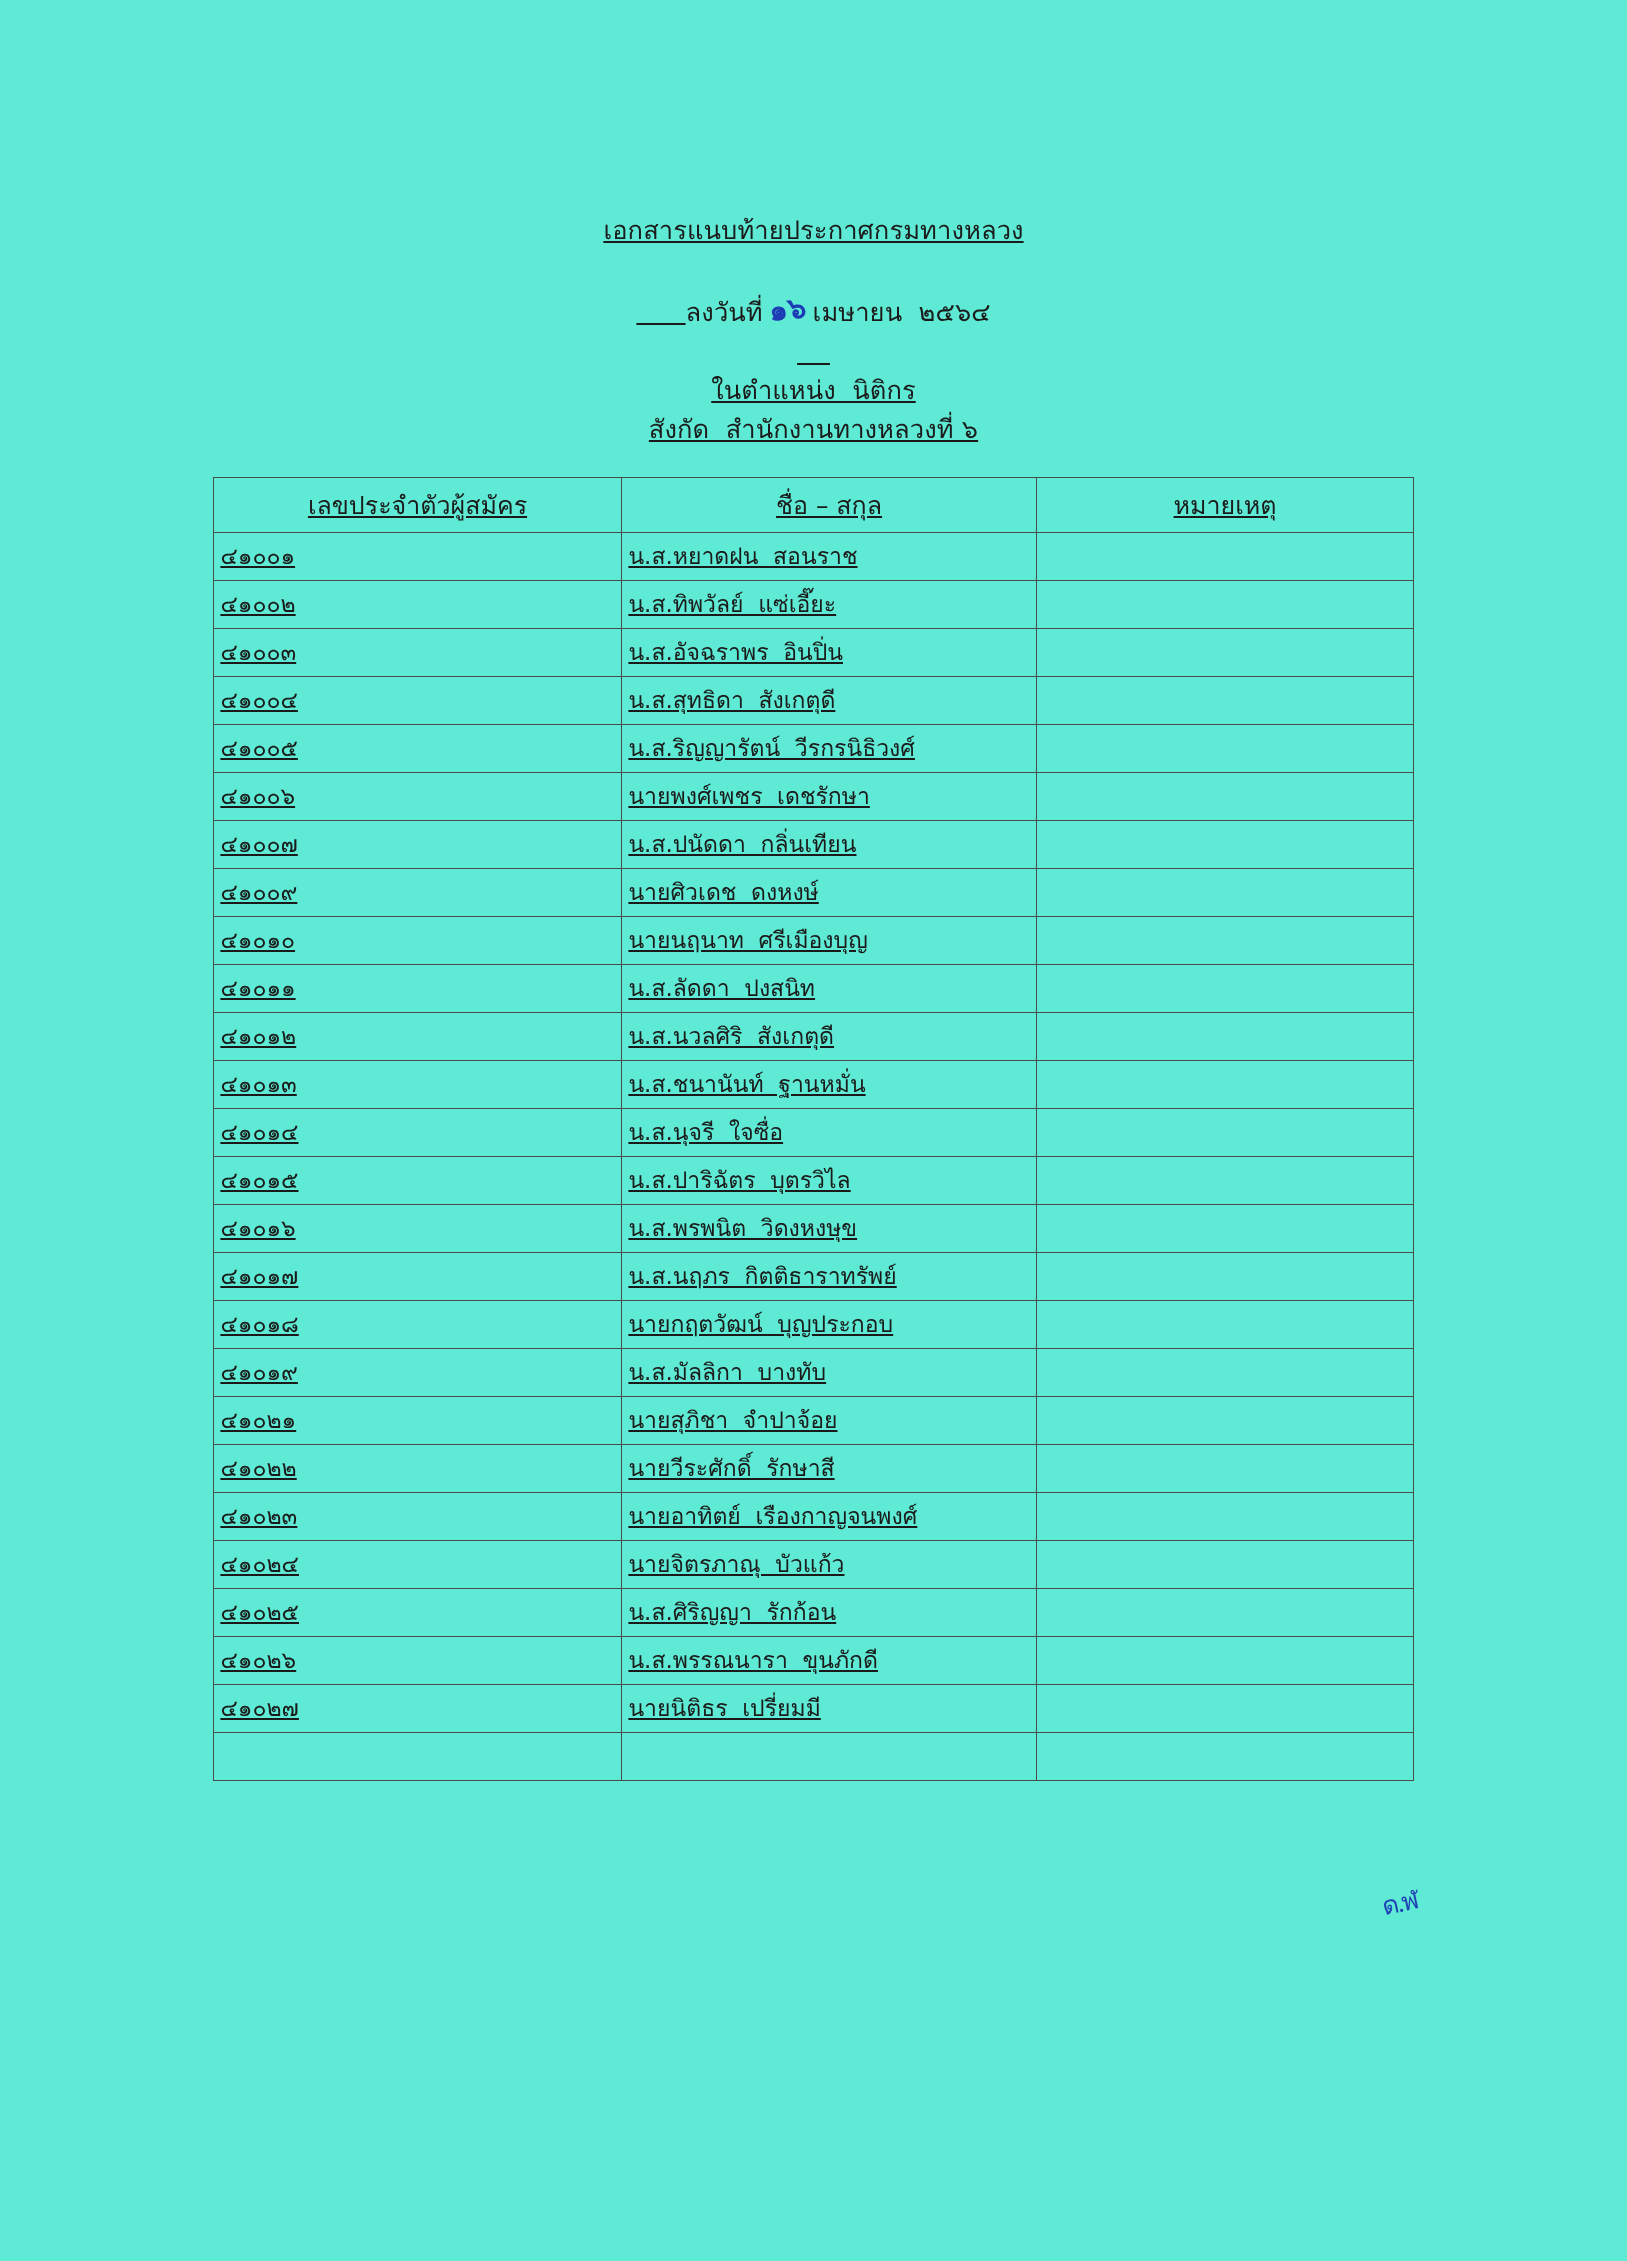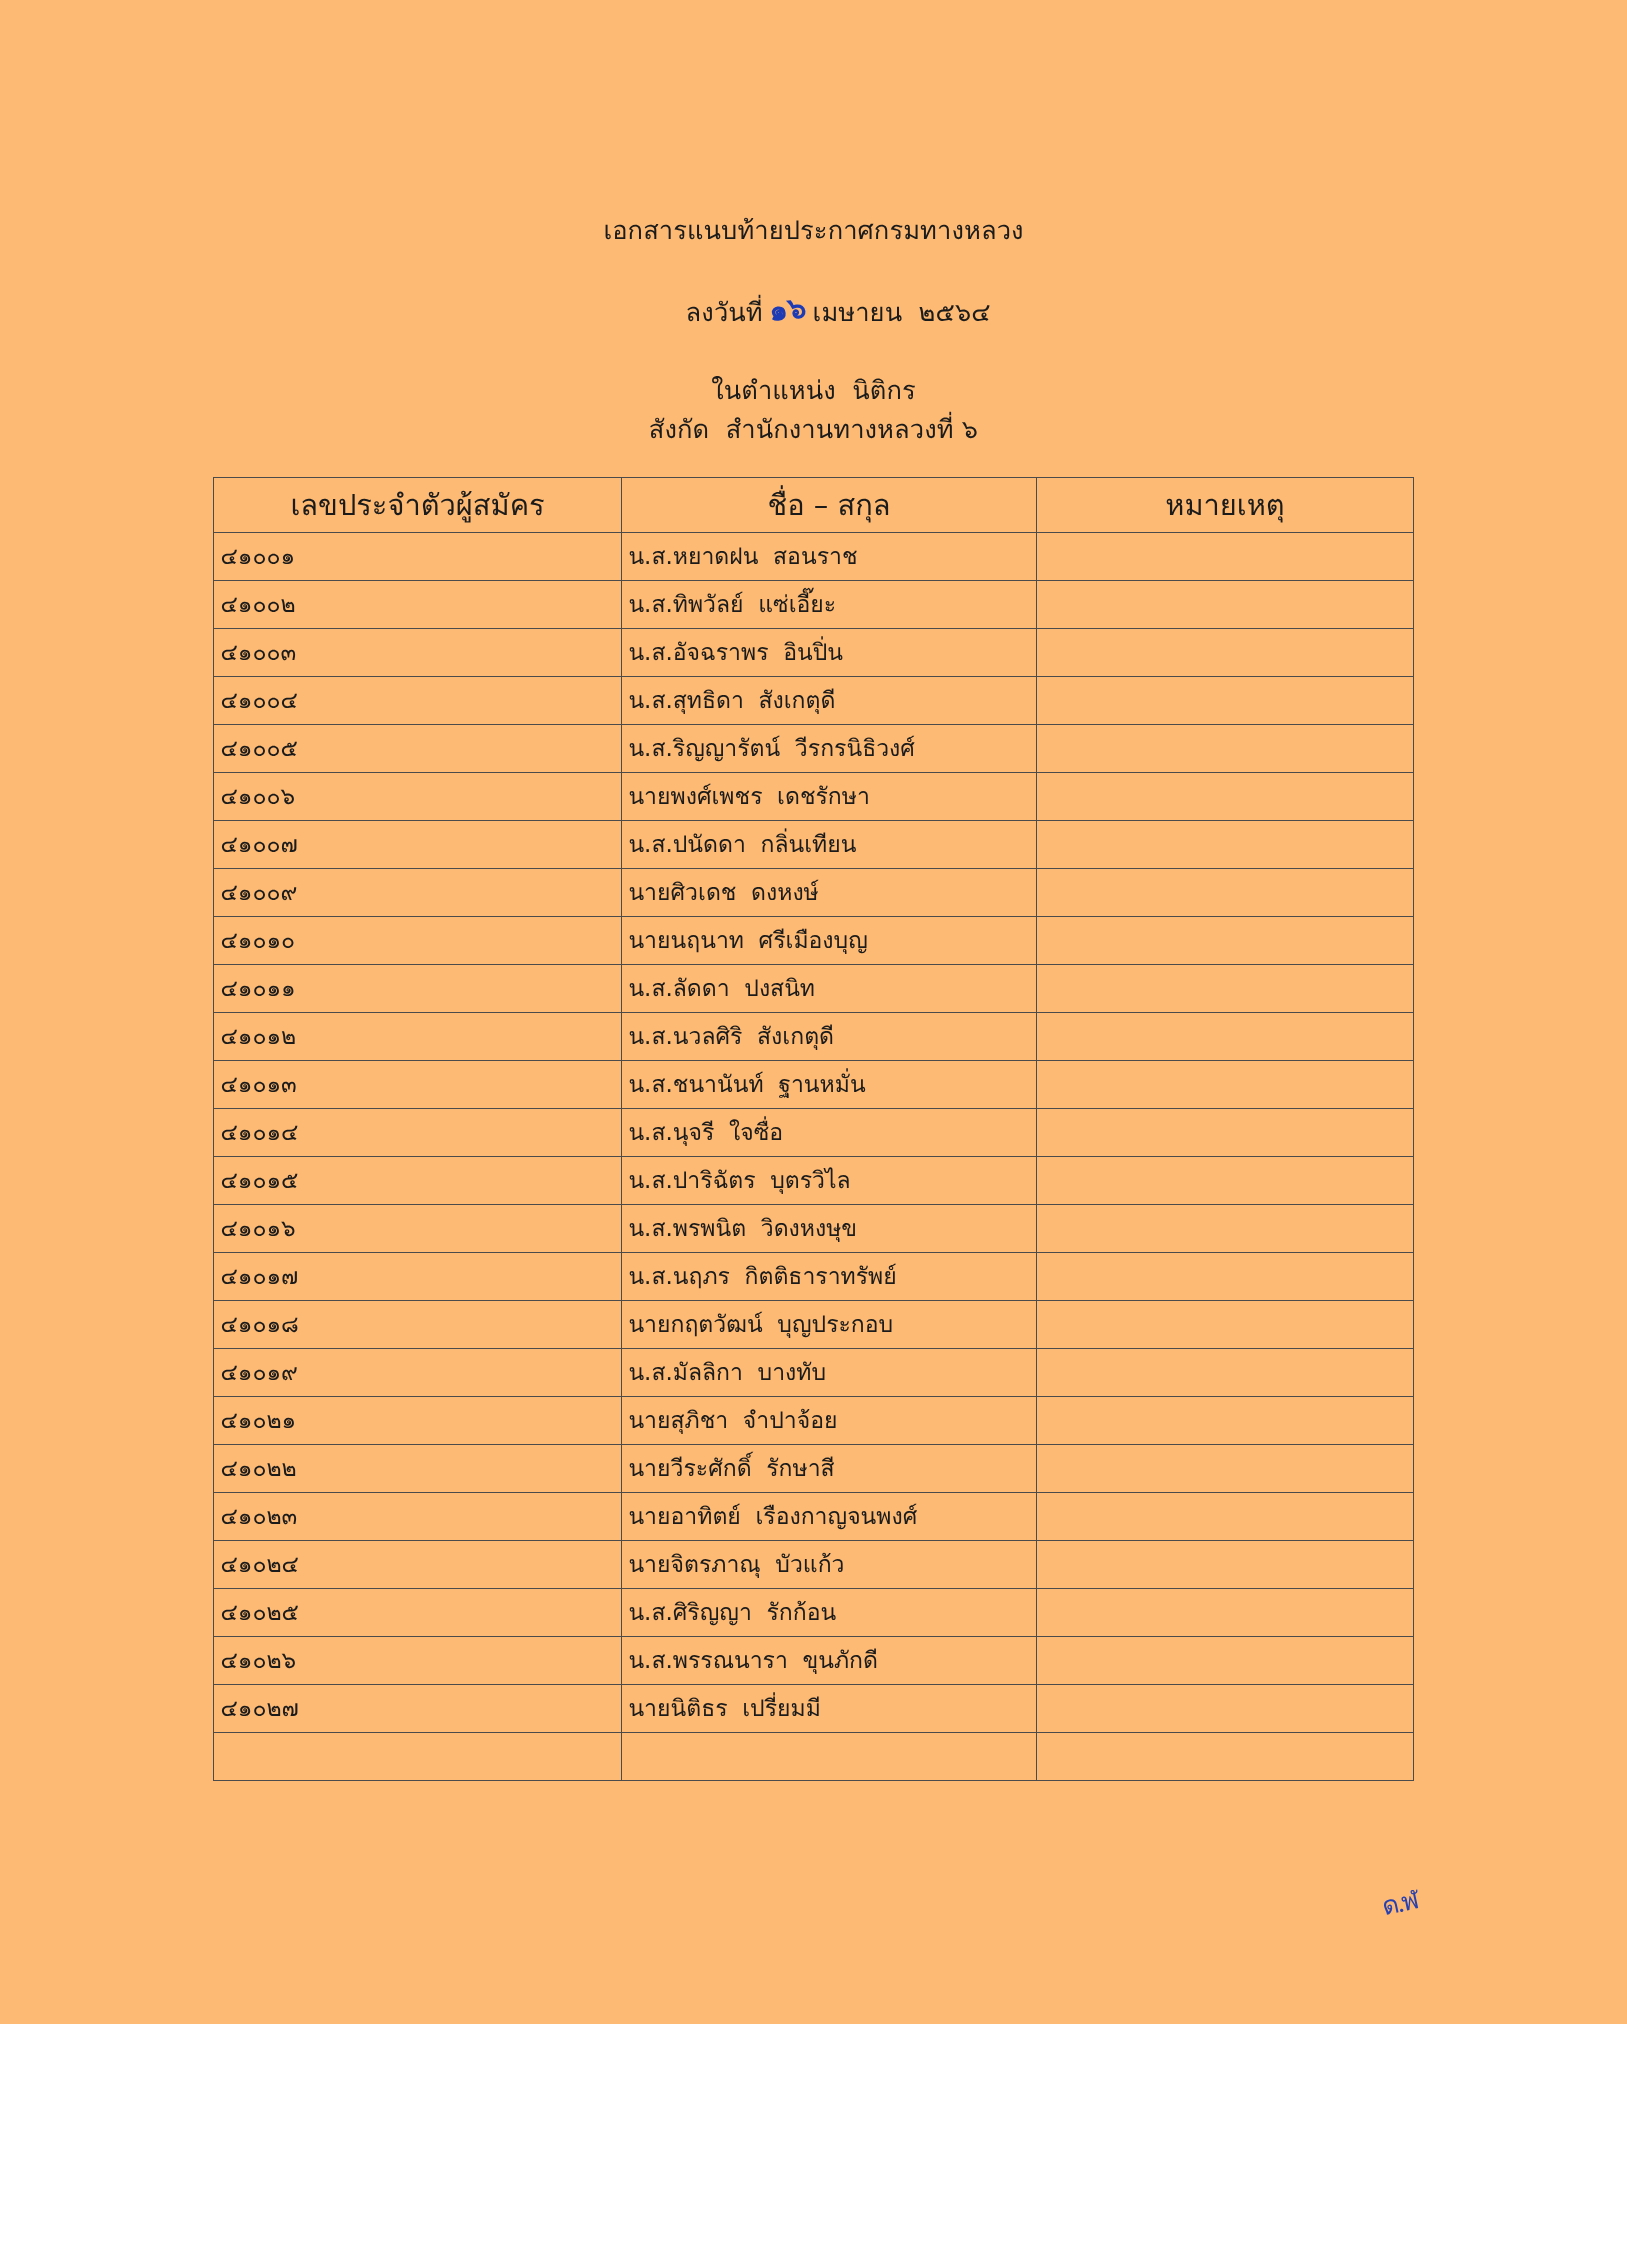--- a/index.html
+++ b/index.html
@@ -12,22 +12,23 @@
     height: 2261px;
     font-family: "DejaVu Sans", "Liberation Sans", sans-serif;
     color: #1a1a1a;
     position: relative;
     overflow: hidden;
   }
   .page {
     position: absolute;
     top: 0; left: 0;
     width: 1627px;
-    height: 2024px;
-    background: #fdba74;
+    height: 2261px;
+    background: #5eead4;
+    text-decoration: underline;
   }
   .header {
     margin-top: 211px;
     text-align: center;
     line-height: 1.52;
   }
   .header .line {
     font-size: 25.5px;
     letter-spacing: 0.1px;
     color: #1b1b1b;
@@ -54,21 +55,21 @@
   }
   table.roster th, table.roster td {
     border: 1.3px solid #4b4b4b;
     height: 47px;
     font-size: 23px;
     font-weight: normal;
     color: #1b1b1b;
     padding: 0 6.4px;
   }
   table.roster th {
-    font-size: 29px;
+    font-size: 25px;
     height: 54px;
   }
   col.c-id { width: 408px; }
   col.c-name { width: 415px; }
   col.c-note { width: 377px; }
   td.id-cell {
     text-align: left;
   }
   td.name-cell {
     text-align: left;

